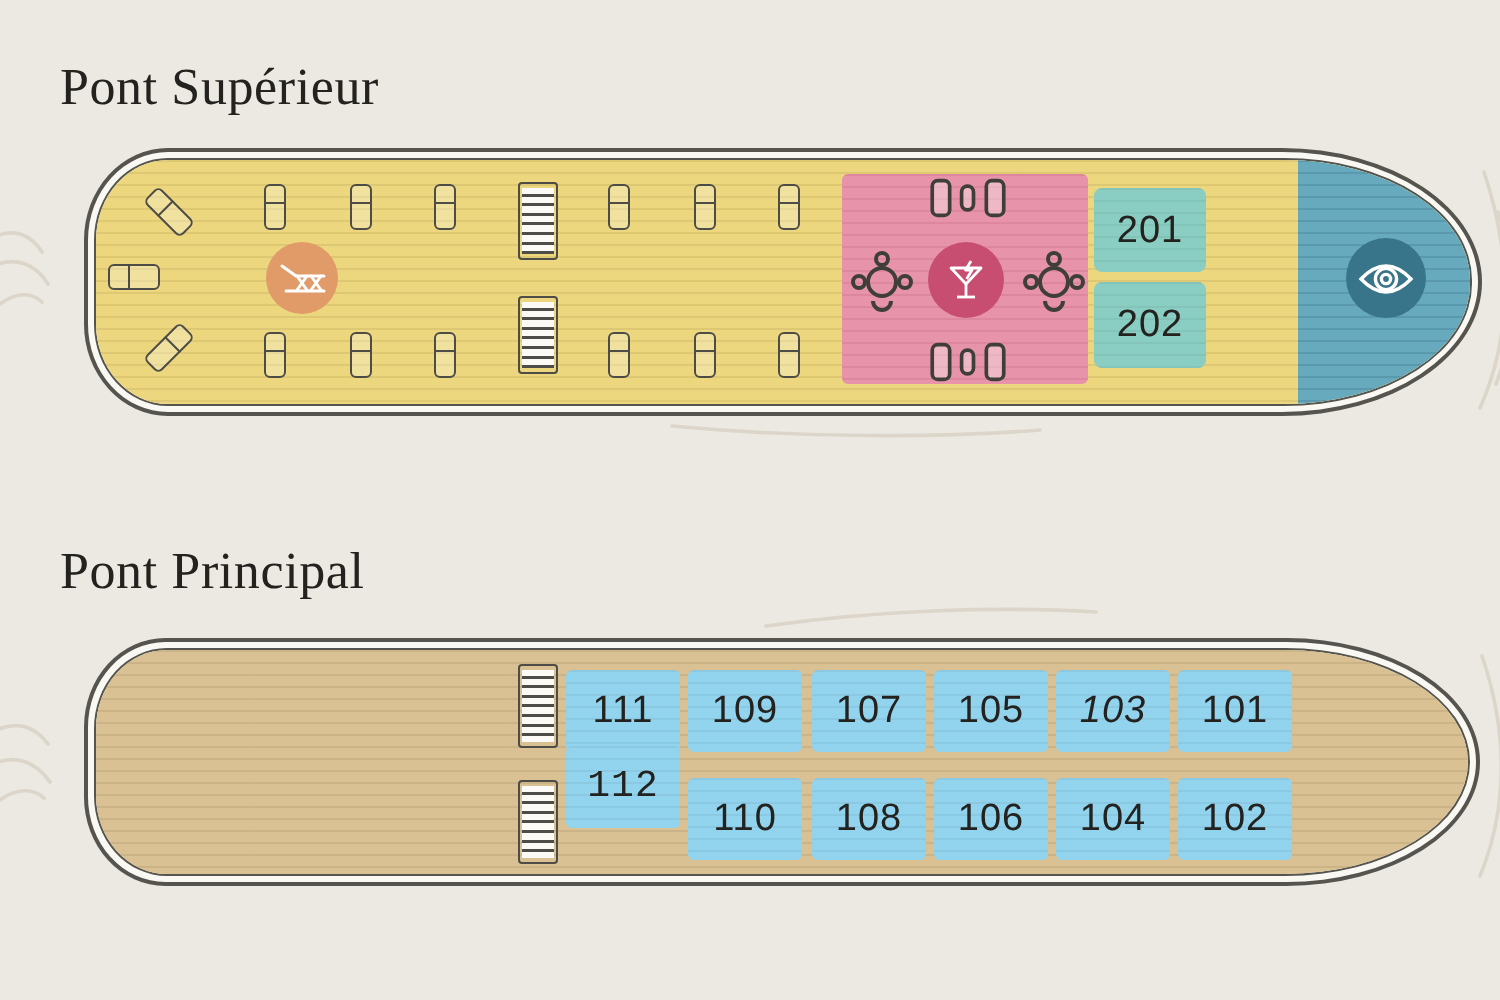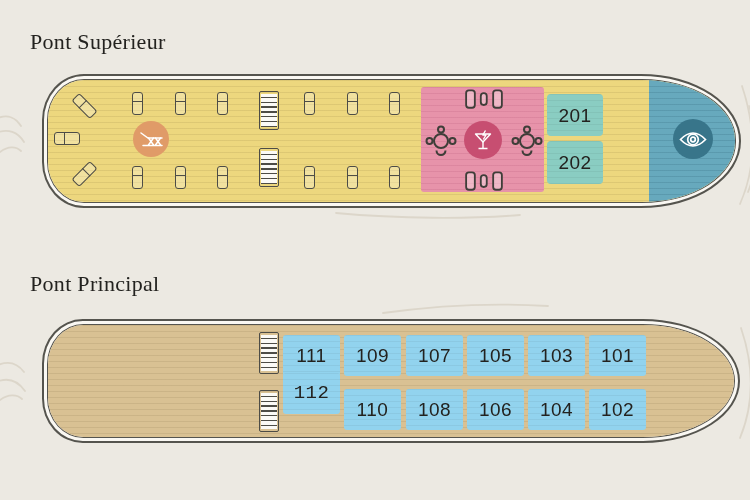--- a/index.html
+++ b/index.html
@@ -2,21 +2,21 @@
 <html style="--background: #ECE9E2; --hull-line: #55544E; --hull-gap: #FAF8F3; --upper-deck-fill: #EDD77E; --lounge-fill: #E793AA; --cocktail-badge-fill: #C74E71; --sun-badge-fill: #E09B68; --upper-cabin-fill: #8ACDC2; --bow-fill: #67A9BD; --eye-badge-fill: #38758A; --main-deck-fill: #D9C193; --main-cabin-fill: #92D3EE; --furniture-line: #4D4C46; --text: #23221F;"><head>
 <meta charset="utf-8">
 <style>
   html,body{margin:0;padding:0;}
   .stage{position:relative;width:750px;height:500px;overflow:hidden;
          background:var(--background,#ECE9E2);
          font-family:"Liberation Sans",sans-serif;}
   .swirls{position:absolute;left:0;top:0;}
 
   .deck-title{position:absolute;margin:0;font-family:"Liberation Serif",serif;
-              font-weight:500;font-size:22px;letter-spacing:.3px;color:var(--text,#23221F);}
+              font-weight:500;font-size:26px;letter-spacing:.3px;color:var(--text,#23221F);}
   .title-upper{left:30px;top:29px;}
   .title-main{left:30px;top:271px;}
 
   .hull{position:absolute;box-sizing:border-box;background:var(--hull-gap,#FAF8F3);
         border:2px solid var(--hull-line,#55544E);padding-left:48px;}
   .hull-upper{left:42px;top:74px;width:699px;height:134px;
               border-radius:42px 100px 100px 42px / 46px 67px 67px 46px;}
   .hull-main{left:42px;top:319px;width:698px;height:124px;
              border-radius:42px 100px 100px 42px / 46px 64px 64px 46px;}
   .hull-inner{position:absolute;inset:3px;border:1.5px solid var(--hull-line,#55544E);
@@ -198,21 +198,21 @@
       <div class="hull-inner">
         <div class="deck-fill deck-tan"></div>
 
         <div class="stairs st-m1"></div>
         <div class="stairs st-m2"></div>
 
         <div class="cabin cabin-main" style="left:235px;top:10px;">111</div>
         <div class="cabin cabin-main" style="left:296px;top:10px;">109</div>
         <div class="cabin cabin-main" style="left:358px;top:10px;">107</div>
         <div class="cabin cabin-main" style="left:419px;top:10px;text-align:right;">105</div>
-        <div class="cabin cabin-main" style="left:480px;top:10px;">103</div>
+        <div class="cabin cabin-main" style="left:480px;top:10px;font-style:italic;">103</div>
         <div class="cabin cabin-main" style="left:541px;top:10px;">101</div>
 
         <div class="cabin cabin-main" style="left:235px;top:48px;font-family:Liberation Mono, monospace;">112</div>
         <div class="cabin cabin-main" style="left:296px;top:64px;">110</div>
         <div class="cabin cabin-main" style="left:358px;top:64px;">108</div>
         <div class="cabin cabin-main" style="left:419px;top:64px;">106</div>
         <div class="cabin cabin-main" style="left:480px;top:64px;">104</div>
         <div class="cabin cabin-main" style="left:541px;top:64px;">102</div>
       </div>
     </div>

